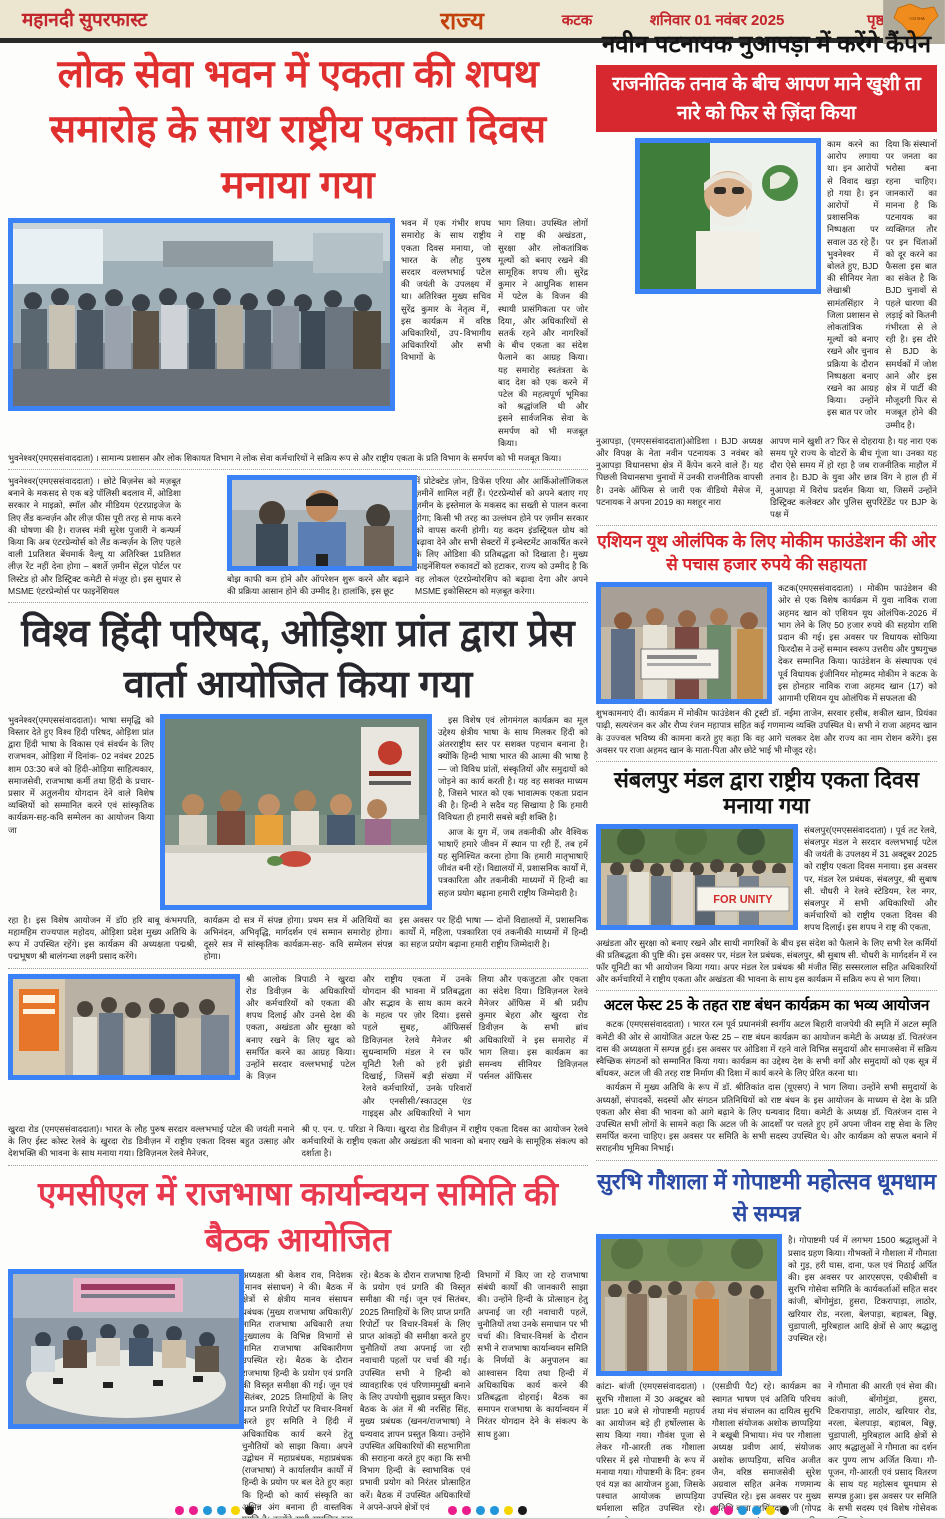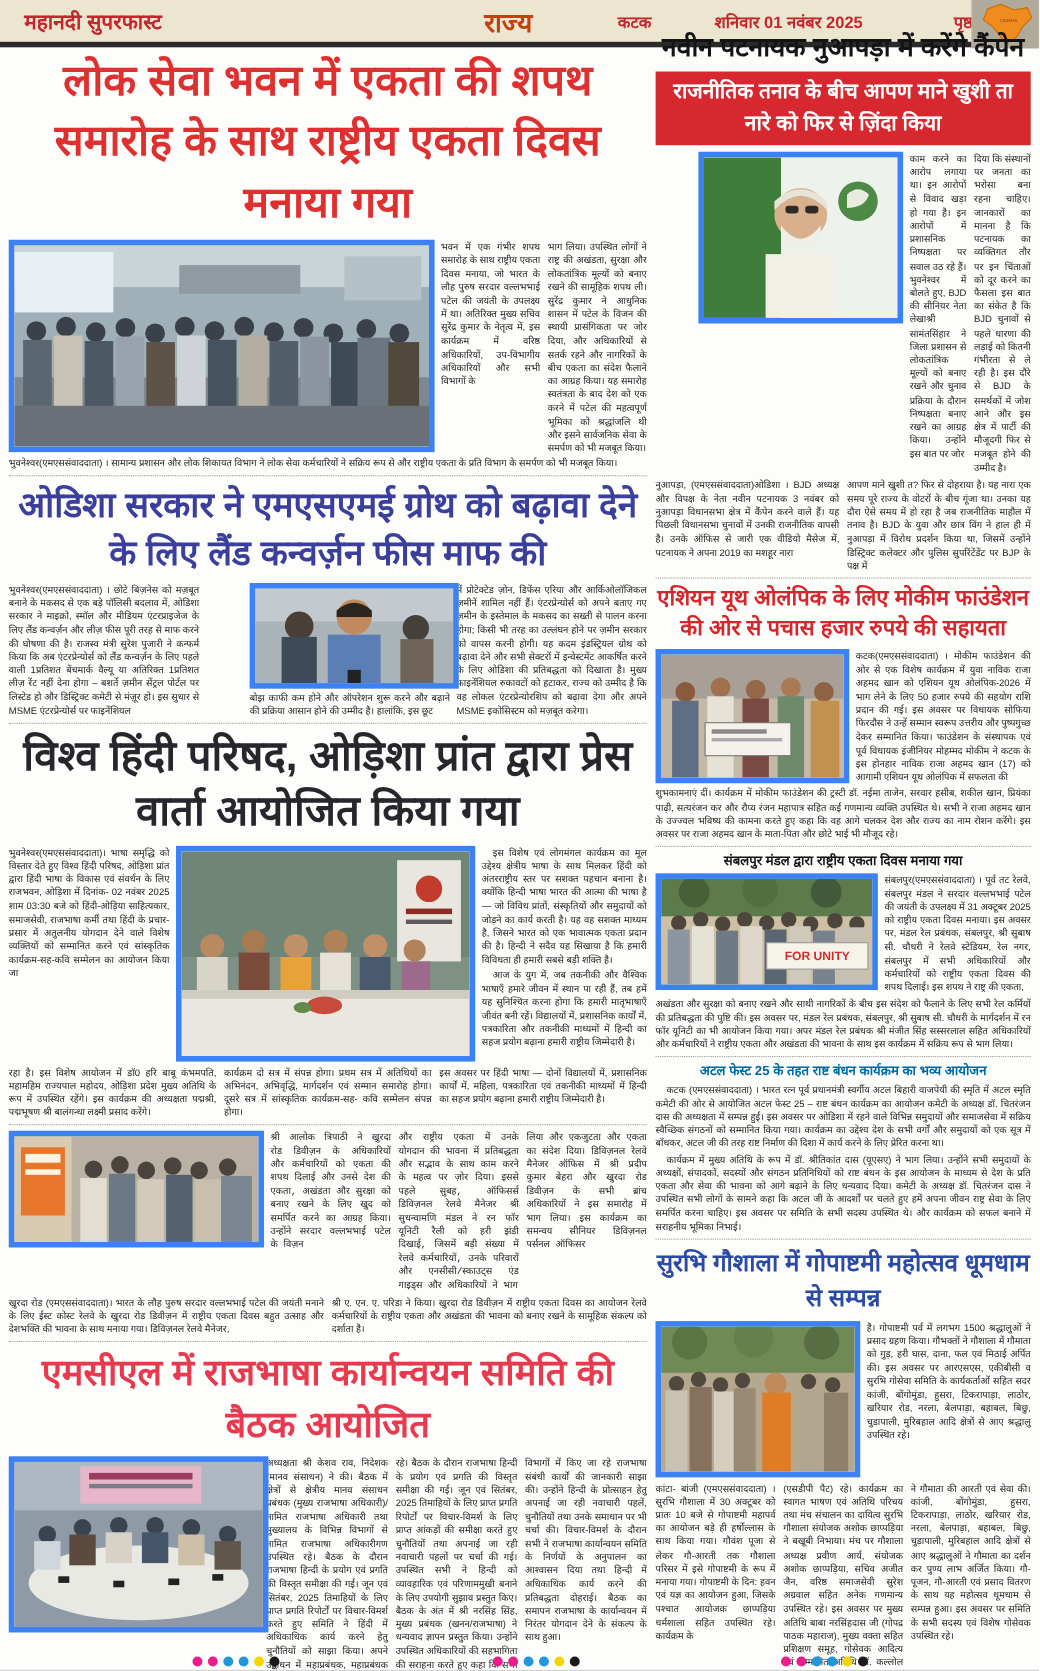--- a/index.html
+++ b/index.html
@@ -20,23 +20,23 @@
   .col-right{position:absolute;left:596px;top:29px;width:341px;}
   .h-rule{border-top:1px dotted #9b9b9b;margin:5px 0;}
   
   .hl{font-weight:bold;text-align:center;letter-spacing:0;}
   .hl-a{font-size:39px;line-height:1.42;color:#e02f2f;}
   .hl-b{font-size:32px;line-height:1.35;color:#3a3f9d;}
   .hl-c{font-size:38px;line-height:1.32;color:#26262c;}
   .hl-d{font-size:33px;line-height:1.3;color:#e02f2f;}
   .hl-e{font-size:33px;line-height:1.4;color:#e8394f;}
   .hl-f{font-size:24px;line-height:1.25;color:#141414;}
-  .hl-g{font-size:20px;line-height:1.35;color:#d6252b;}
-  .hl-h{font-size:12px;line-height:1.2;color:#141414;}
-  .hl-i{font-size:12px;line-height:1.2;color:#0369a1;}
+  .hl-g{font-size:17px;line-height:1.35;color:#d6252b;}
+  .hl-h{font-size:22px;line-height:1.2;color:#141414;}
+  .hl-i{font-size:15px;line-height:1.2;color:#000000;}
   .hl-j{font-size:22px;line-height:1.45;color:#2a4aa5;}
   .subhead-box{background:#d7282f;color:#ffffff;font-weight:bold;font-size:19px;line-height:1.5;
                text-align:center;padding:5px 8px;margin-top:6px;}
   
   .bt{font-size:8.6px;line-height:1.42;text-align:justify;color:#202020;}
   .bt p{margin:0 0 2px 0;text-indent:10px;}
   .caption{font-size:8.6px;line-height:1.4;color:#202020;text-align:justify;margin-top:2px;}
   .cols{display:flex;gap:7px;}
   .cols>div{flex:1;}
   .row{display:flex;gap:6px;}
@@ -66,21 +66,21 @@
       <path d="M14 8 L26 4 L38 9 L50 7 L54 16 L46 24 L40 34 L30 40 L24 31 L18 24 L10 18 Z" fill="#f08c1e" stroke="#c96e08" stroke-width="1"></path>
       <text x="33" y="20" font-size="4" fill="#7a3c00" text-anchor="middle">ODISHA</text>
     </svg>
   </div>
   <div class="black-rule"></div>
 
   <div class="col-left">
 
     <div>
       <div class="hl hl-a">लोक सेवा भवन में एकता की शपथ समारोह के साथ राष्ट्रीय एकता दिवस मनाया गया</div>
-      <div class="row" style="margin-top:6px;">
+      <div class="row" style="margin-top:6px;font-family:Liberation Mono, monospace;">
         <div class="photo" style="width:377px;height:183px;">
           <svg viewBox="0 0 377 183" preserveAspectRatio="none">
             <rect width="377" height="183" fill="#9fb0b8"></rect>
             <rect y="0" width="377" height="38" fill="#c9d4d8"></rect>
             <rect x="0" y="6" width="90" height="55" fill="#e8f0f4"></rect>
             <rect x="300" y="10" width="70" height="40" fill="#b4c2c8"></rect>
             <rect x="150" y="18" width="110" height="26" fill="#8f9ba1"></rect>
             <rect y="120" width="377" height="63" fill="#7d8890"></rect>
             <g fill="#3b4148">
               <circle cx="20" cy="78" r="9"></circle>
@@ -118,21 +118,20 @@
         <div class="cols" style="flex:1;">
           <div class="bt">भवन में एक गंभीर शपथ समारोह के साथ राष्ट्रीय एकता दिवस मनाया, जो भारत के लौह पुरुष सरदार वल्लभभाई पटेल की जयंती के उपलक्ष्य में था। अतिरिक्त मुख्य सचिव सुरेंद्र कुमार के नेतृत्व में, इस कार्यक्रम में वरिष्ठ अधिकारियों, उप-विभागीय अधिकारियों और सभी विभागों के</div>
           <div class="bt">भाग लिया। उपस्थित लोगों ने राष्ट्र की अखंडता, सुरक्षा और लोकतांत्रिक मूल्यों को बनाए रखने की सामूहिक शपथ ली। सुरेंद्र कुमार ने आधुनिक शासन में पटेल के विजन की स्थायी प्रासंगिकता पर जोर दिया, और अधिकारियों से सतर्क रहने और नागरिकों के बीच एकता का संदेश फैलाने का आग्रह किया। यह समारोह स्वतंत्रता के बाद देश को एक करने में पटेल की महत्वपूर्ण भूमिका को श्रद्धांजलि थी और इसने सार्वजनिक सेवा के समर्पण को भी मजबूत किया।</div>
         </div>
       </div>
       <div class="caption">भुवनेश्वर(एमएससंवाददाता) । सामान्य प्रशासन और लोक शिकायत विभाग ने लोक सेवा कर्मचारियों ने सक्रिय रूप से और राष्ट्रीय एकता के प्रति विभाग के समर्पण को भी मजबूत किया।</div>
     </div>
     <div class="h-rule"></div>
 
     <div>
-      <div class="hl hl-b">ओडिशा सरकार ने एमएसएमई ग्रोथ को बढ़ावा देने के लिए लैंड कन्वर्ज़न फीस माफ की</div>
       <div class="row" style="margin-top:5px;">
         <div class="bt" style="width:196px;">भुवनेश्वर(एमएससंवाददाता) । छोटे बिज़नेस को मज़बूत बनाने के मकसद से एक बड़े पॉलिसी बदलाव में, ओडिशा सरकार ने माइक्रो, स्मॉल और मीडियम एंटरप्राइजेज के लिए लैंड कन्वर्ज़न और लीज़ फीस पूरी तरह से माफ करने की घोषणा की है। राजस्व मंत्री सुरेश पुजारी ने कन्फर्म किया कि अब एंटरप्रेन्योर्स को लैंड कन्वर्ज़न के लिए पहले वाली 1प्रतिशत बेंचमार्क वैल्यू या अतिरिक्त 1प्रतिशत लीज़ रेंट नहीं देना होगा – बशर्ते ज़मीन सेंट्रल पोर्टल पर लिस्टेड हो और डिस्ट्रिक्ट कमेटी से मंज़ूर हो। इस सुधार से MSME एंटरप्रेन्योर्स पर फाइनेंशियल</div>
         <div style="width:182px;flex:none;margin-left:40px;">
           <div class="photo" style="width:180px;height:86px;">
             <svg viewBox="0 0 180 86" preserveAspectRatio="none">
               <rect width="180" height="86" fill="#aab3b8"></rect>
               <rect x="0" y="0" width="180" height="30" fill="#c2cacf"></rect>
               <circle cx="40" cy="34" r="13" fill="#4a3f37"></circle>
                 <rect x="24" y="44" width="32" height="42" fill="#3d4a58"></rect>
               <circle cx="90" cy="26" r="16" fill="#c08a5e"></circle>

